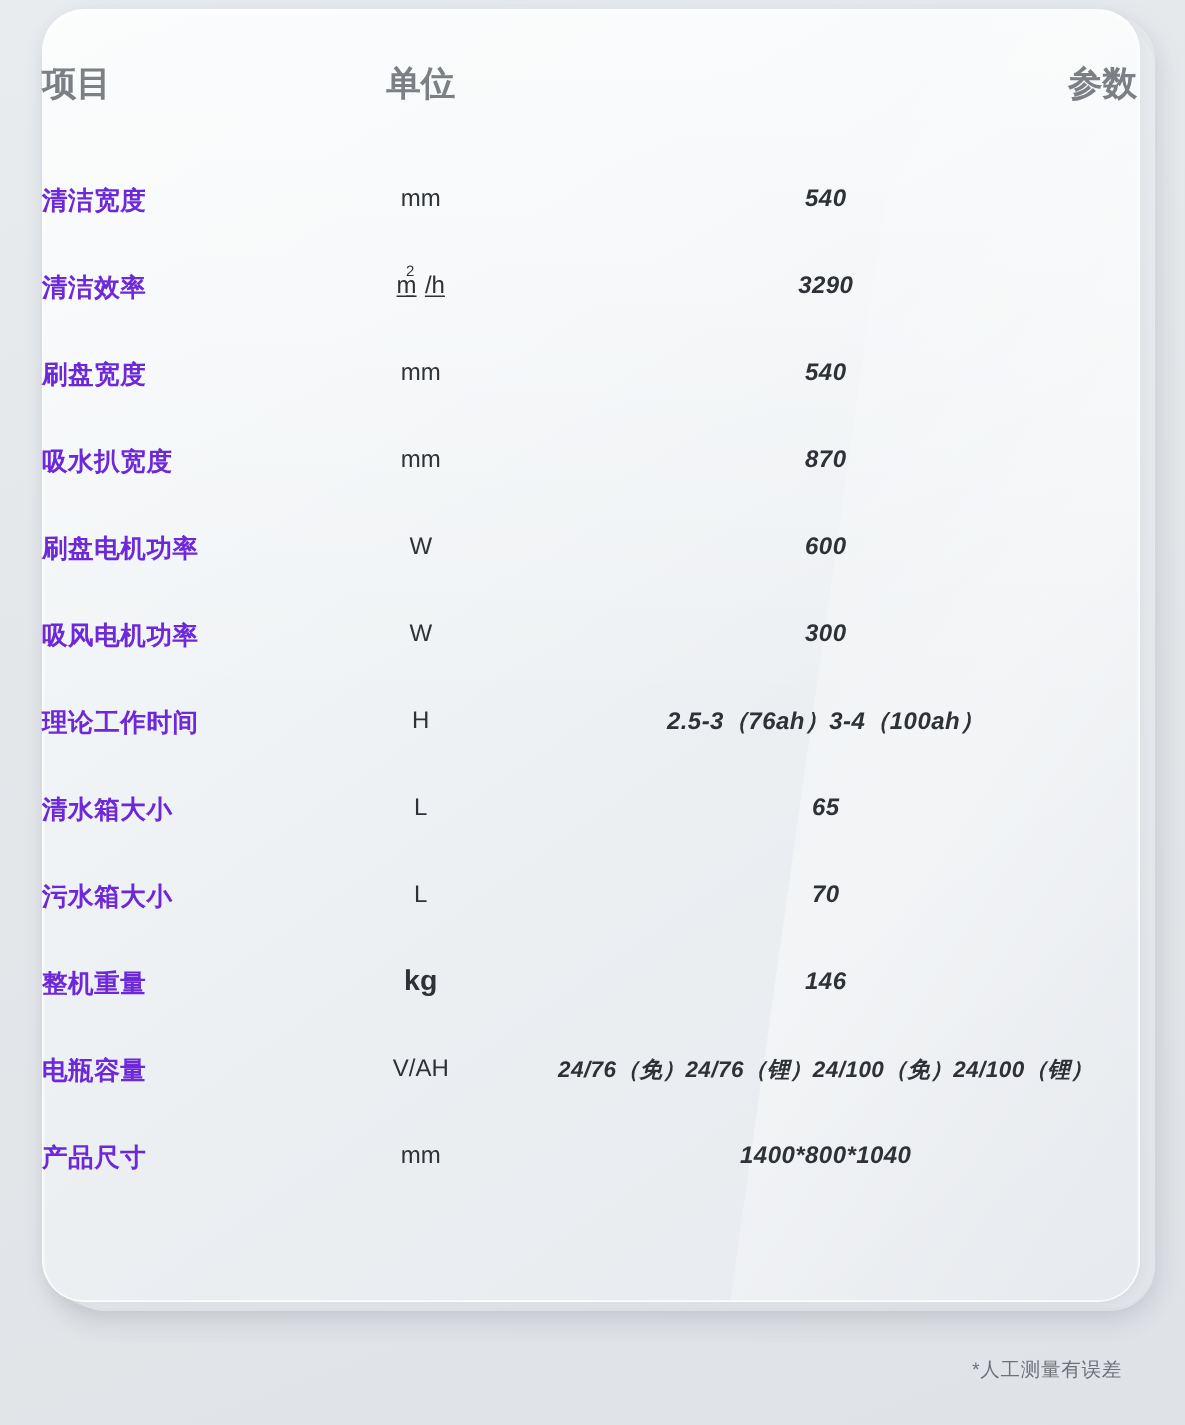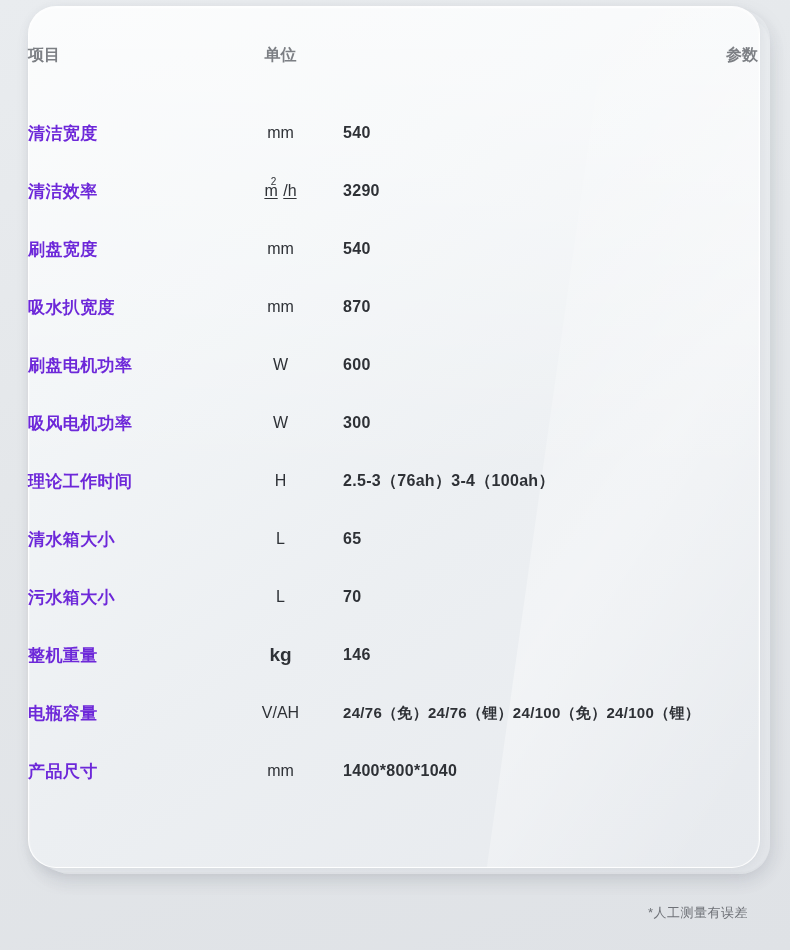--- a/index.html
+++ b/index.html
@@ -80,21 +80,21 @@
     vertical-align: middle;
   }
 
   .col-item   { width: 190px; }
   .col-unit   { width: 125px; }
   .col-param  { width: 415px; }
 
   .hdr {
     height: 98px;
     color: #7c7f84;
-    font-size: 16px;
+    font-size: 23px;
     font-weight: bold;
     padding-left: 16px;
   }
   .hdr-item  { padding-left: 32px; text-align: left; }
   .hdr-unit  { text-align: center; }
   .hdr-param { text-align: right; }
 
   .row { height: 58px; }
 
   .cell-item {
@@ -108,24 +108,26 @@
   .cell-unit {
     text-align: center;
     font-size: 16px;
     color: #2e3136;
   }
   .cell-unit.big {
     font-size: 19px;
     font-weight: bold;
   }
   .cell-param {
+    text-align: center;
     font-size: 16px;
     font-weight: bold;
     color: #2e3136;
     letter-spacing: 0.3px;
+    font-style: italic;
   }
   .cell-param.small {
     font-size: 15px;
   }
 
   .sup-unit { position: relative; display: inline-block; text-decoration: underline; }
   .sup-unit sup { font-size: 10px; position: relative; top: -5px; left: -7px; }
 
   .footnote {
     position: absolute;

